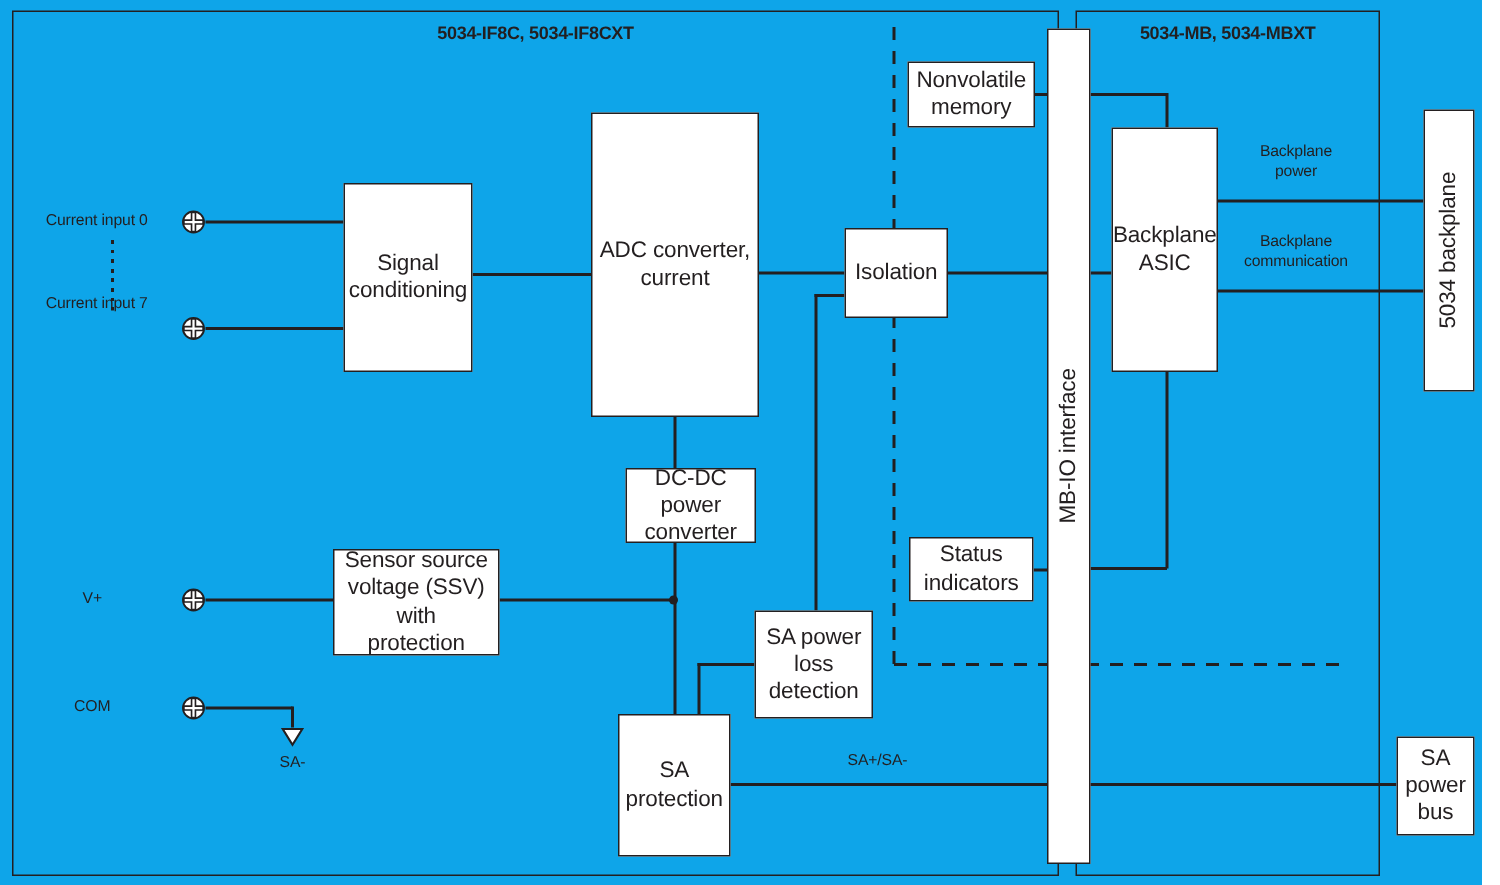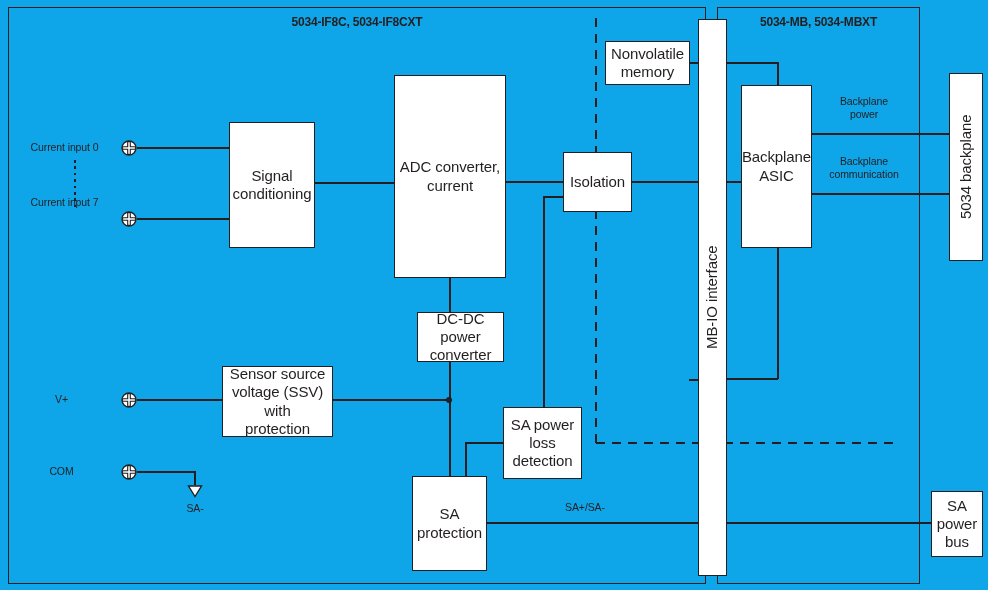--- a/index.html
+++ b/index.html
@@ -78,20 +78,22 @@
 ASIC</div>
   <div class="box vert" style="left:949px;top:73px;width:34px;height:188px;">5034 backplane</div>
   <div class="box" style="left:406px;top:312px;width:87px;height:50px;margin-left:11px;">DC-DC power
 converter</div>
   <div class="box" style="left:222px;top:366px;width:111px;height:71px;">Sensor source
 voltage (SSV) with
 protection</div>
   <div class="box" style="left:503px;top:407px;width:79px;height:72px;">SA power
 loss
 detection</div>
+  <div class="box" style="left:606px;top:358px;width:83px;height:43px;">Status
+indicators</div>
   <div class="box" style="left:412px;top:476px;width:75px;height:95px;">SA
 protection</div>
   <div class="box" style="left:931px;top:491px;width:52px;height:66px;">SA
 power
 bus</div>
 
   <div class="lbl r" style="left:10px;top:141px;width:109px;">Current input 0</div>
   <div class="lbl r" style="left:10px;top:196px;width:109px;">Current input 7</div>
   <div class="lbl r" style="left:10px;top:393px;width:103px;">V+</div>
   <div class="lbl r" style="left:10px;top:465px;width:103px;">COM</div>

